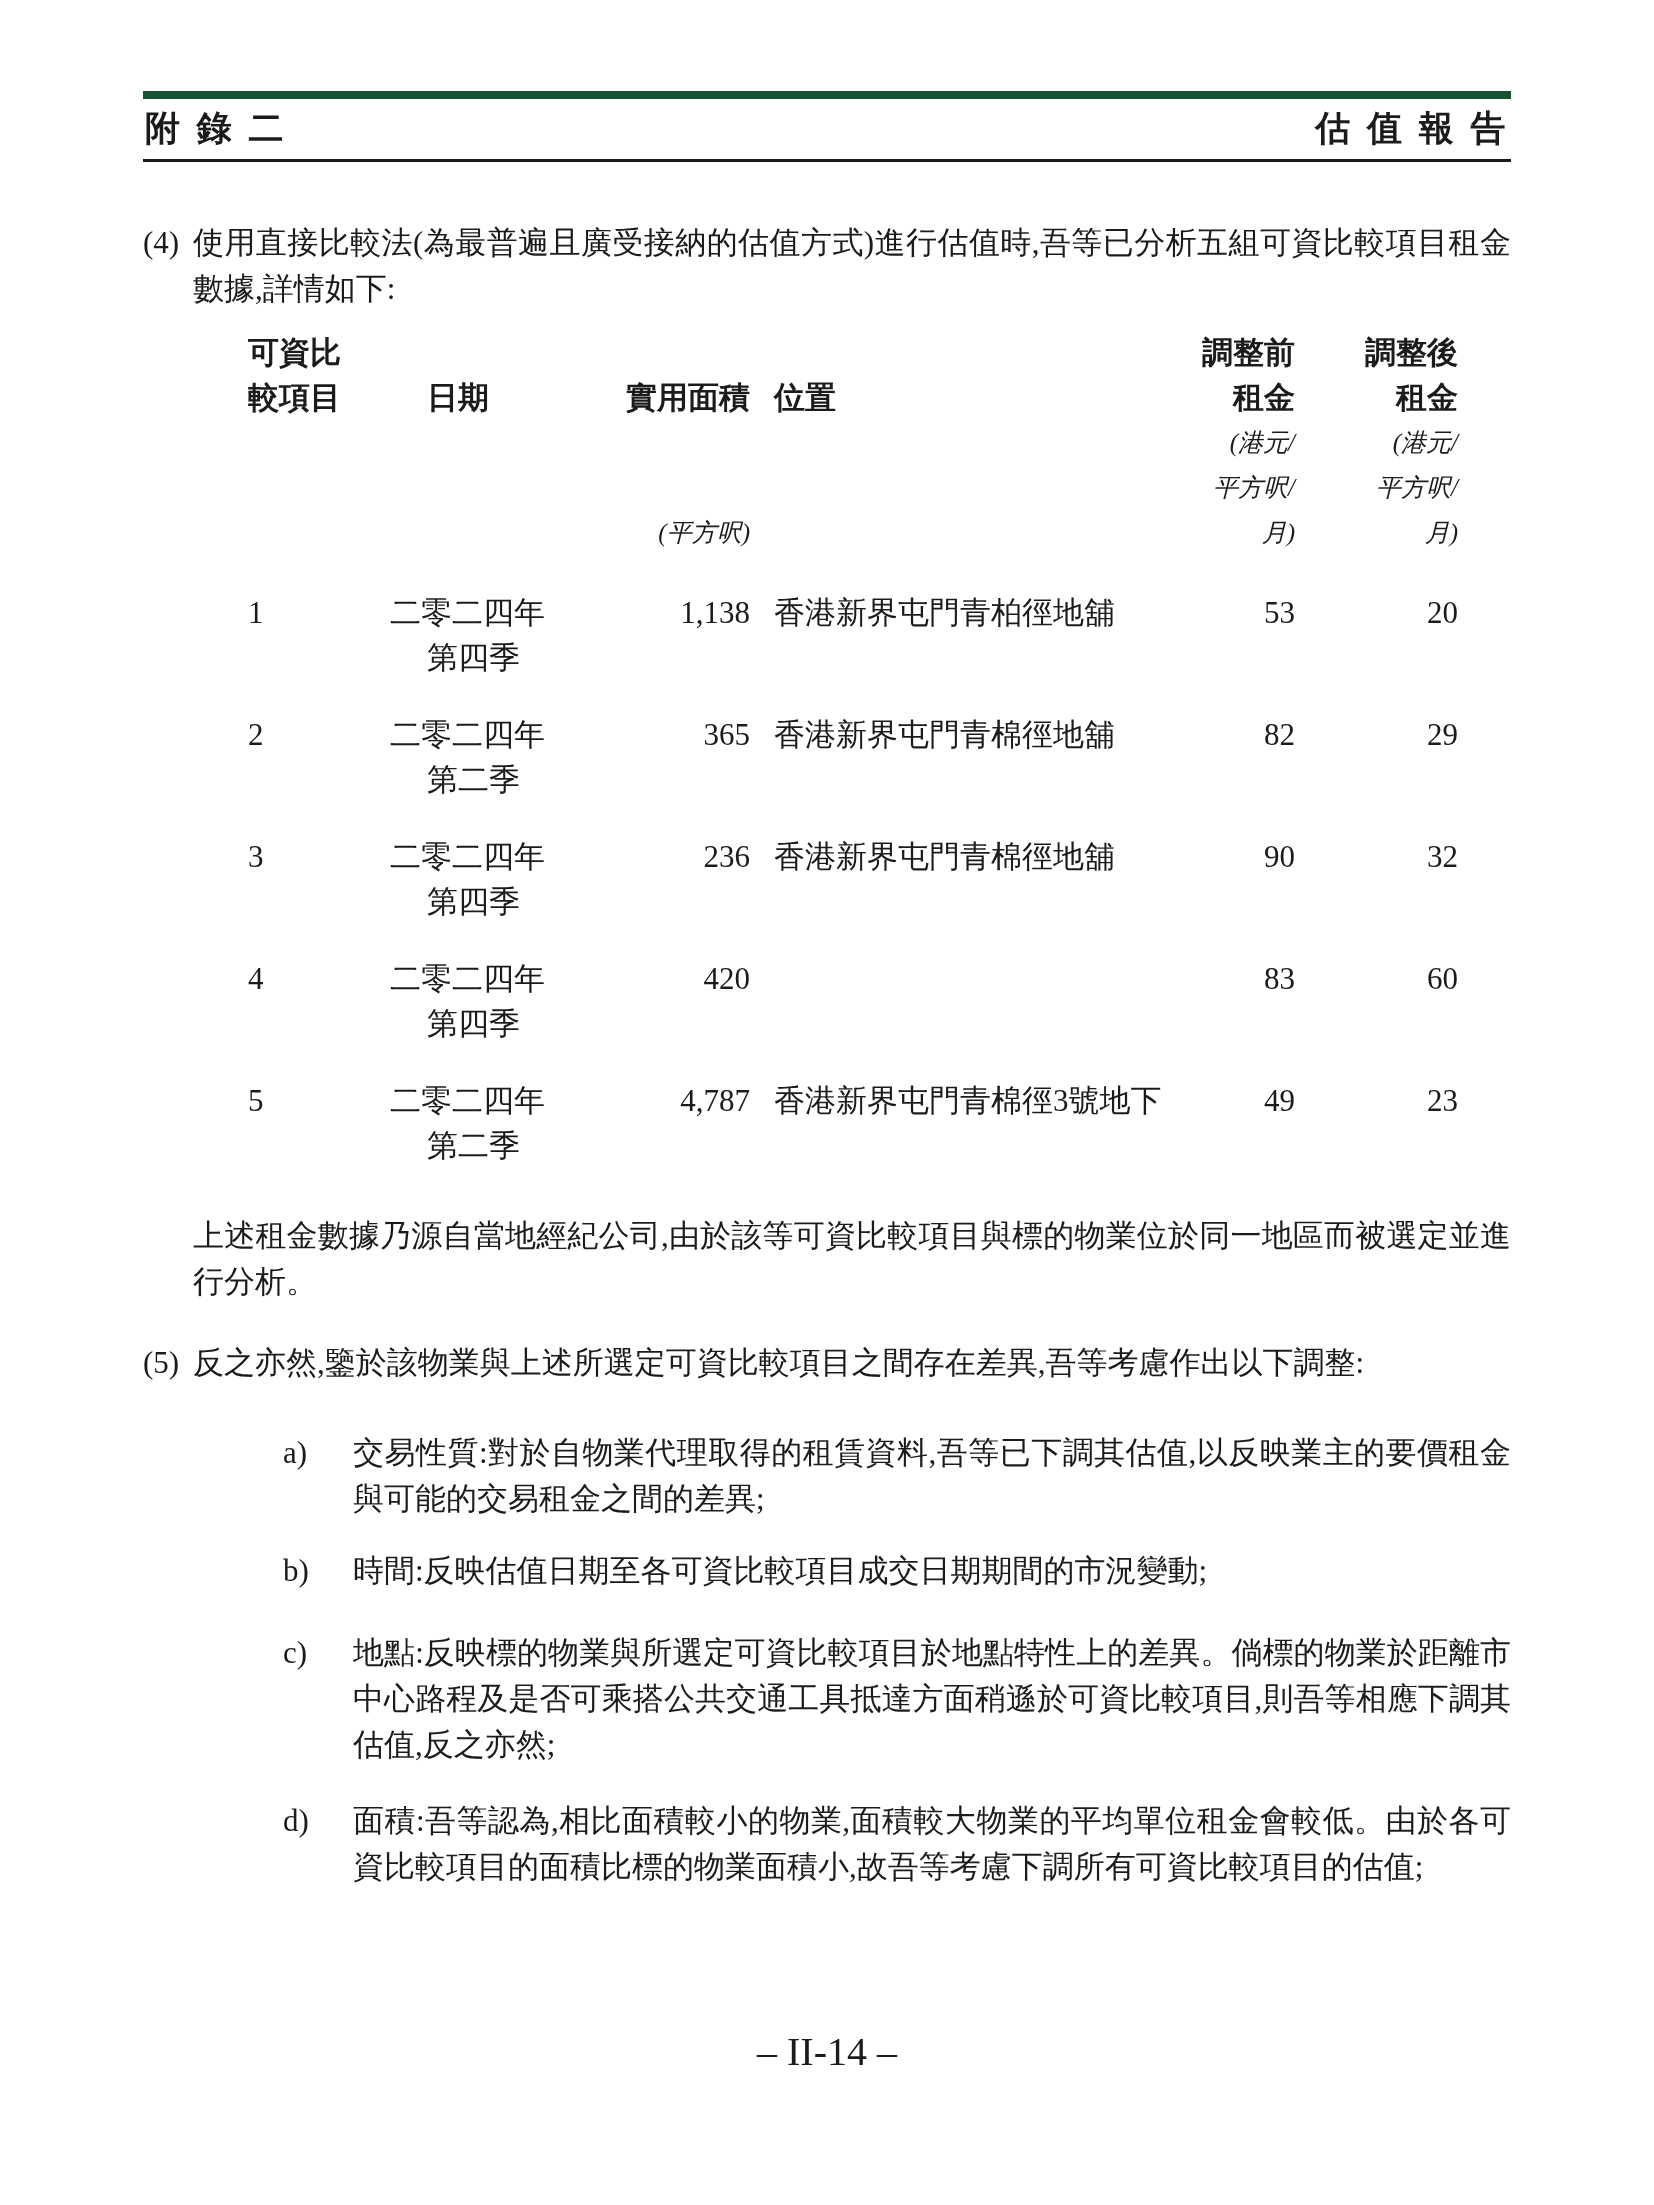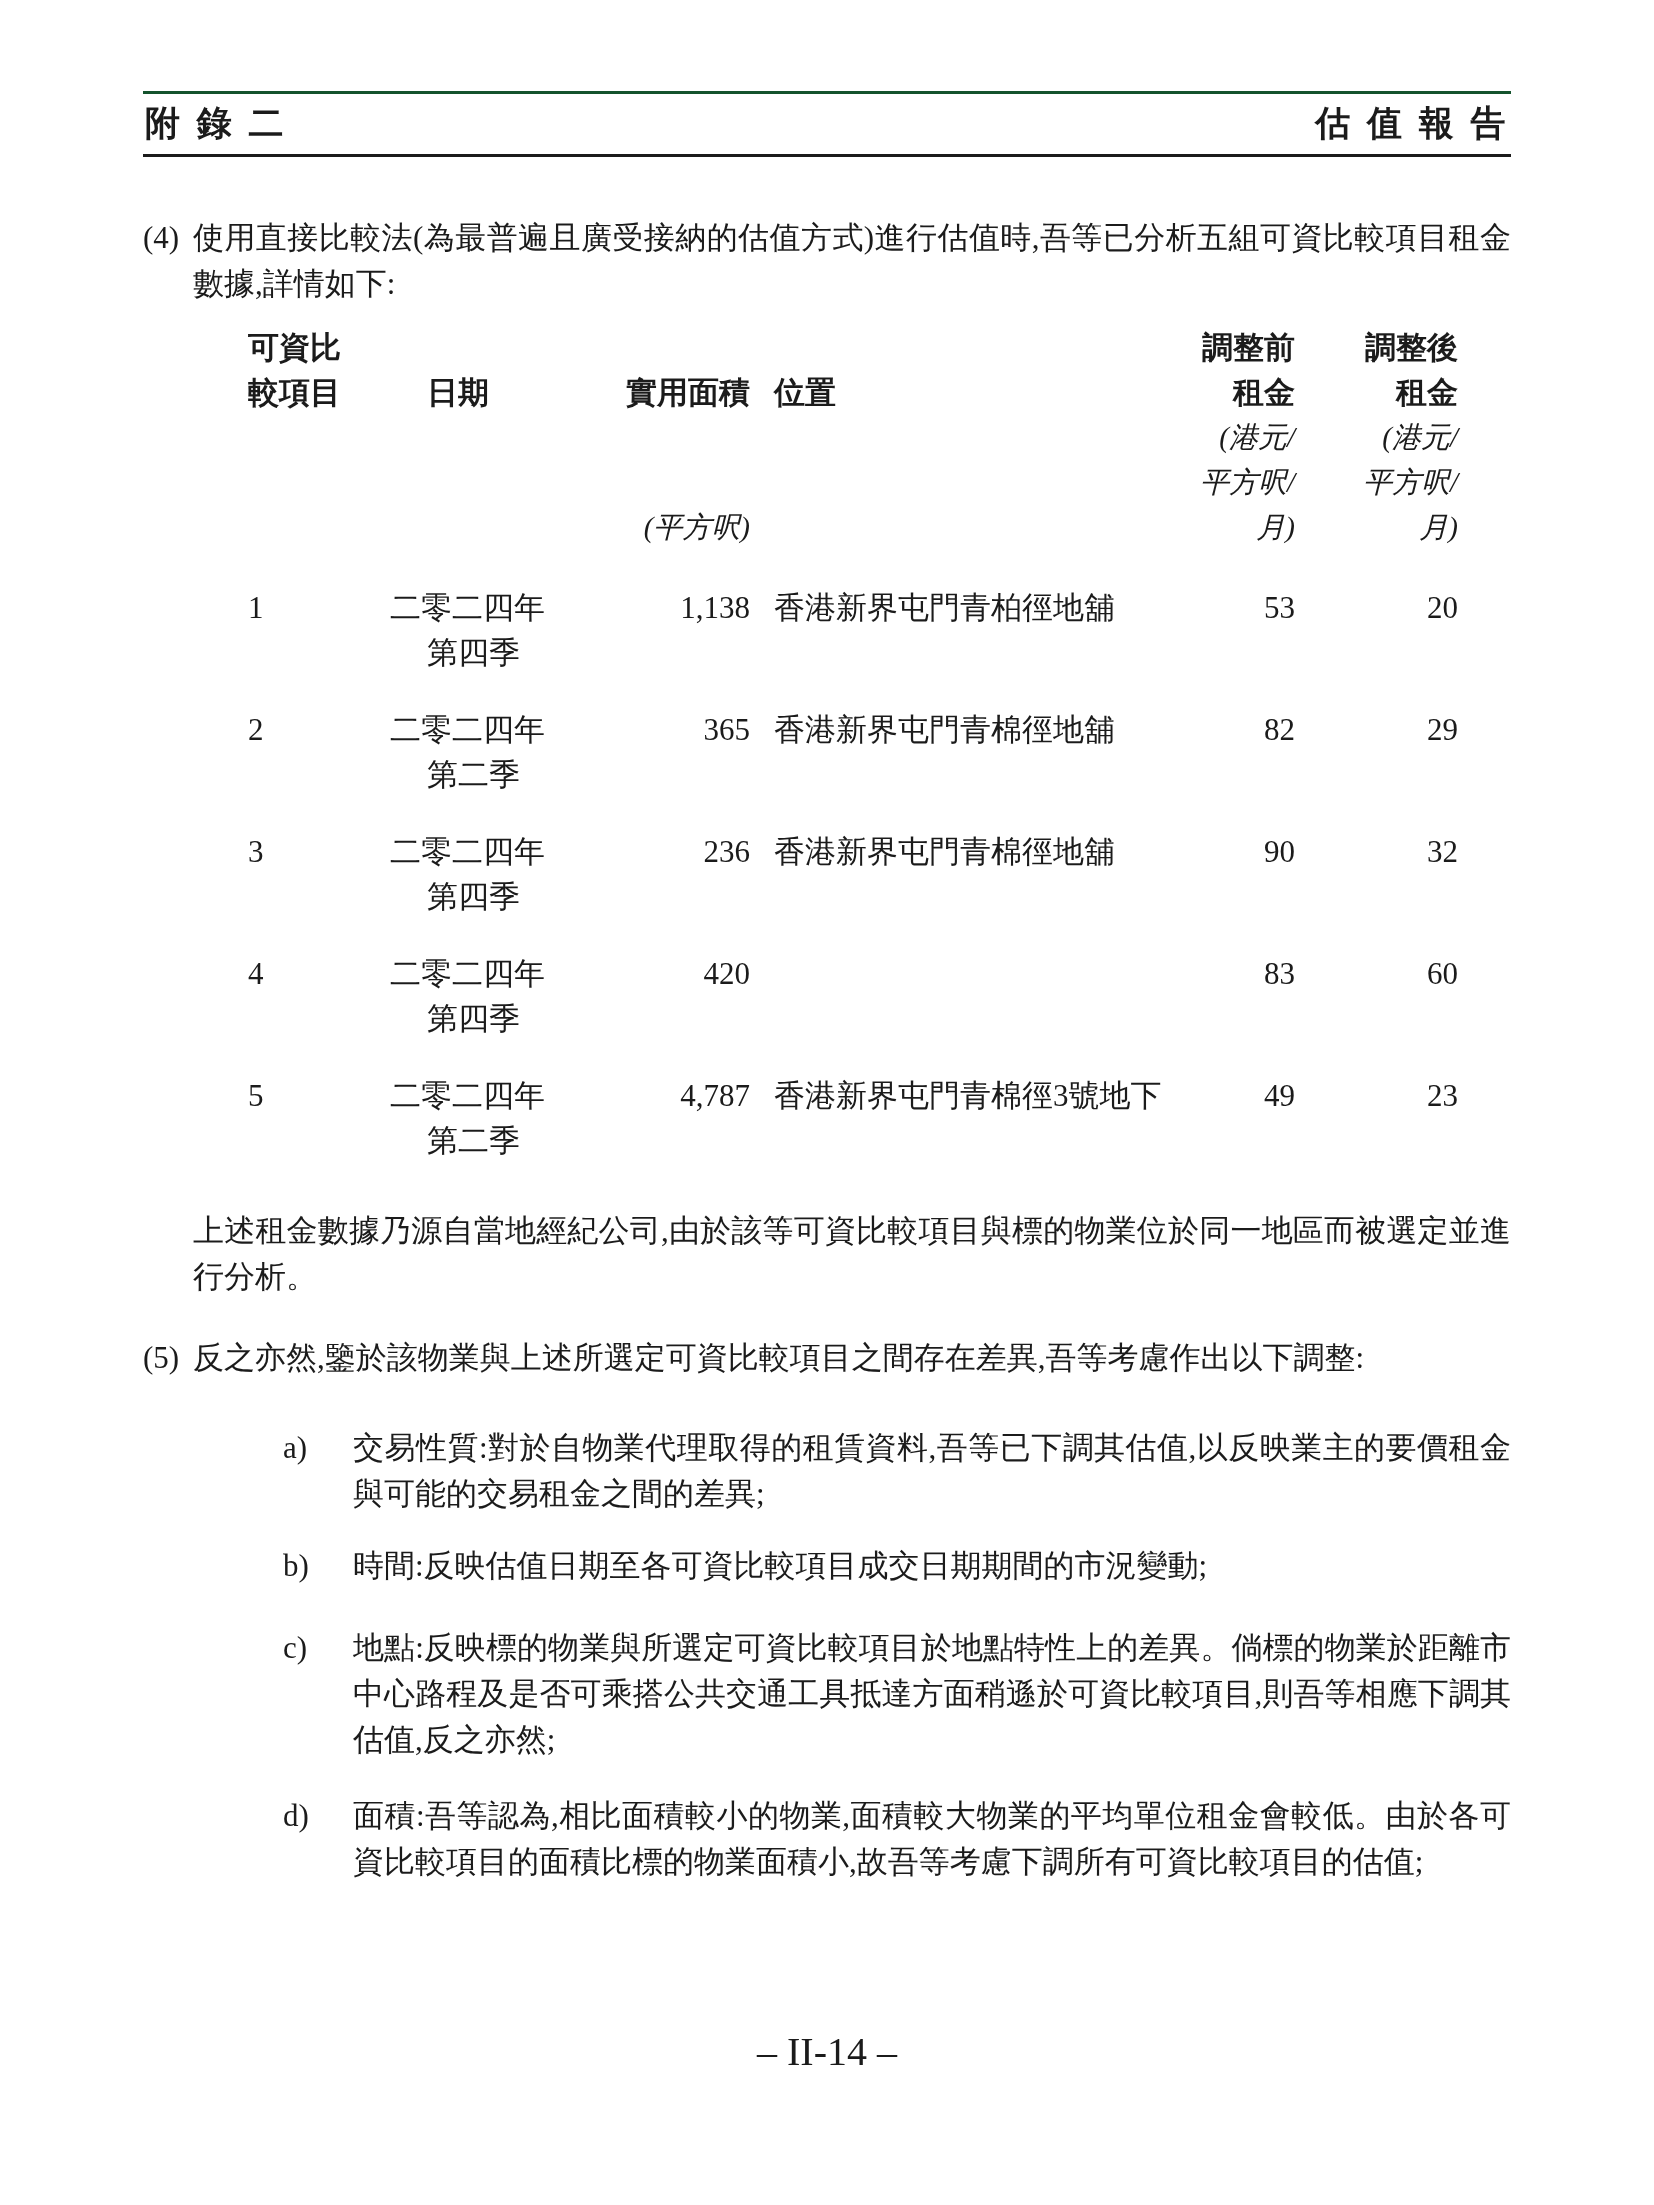--- a/index.html
+++ b/index.html
@@ -11,21 +11,21 @@
     color:#1b1b1b;
     font-family:"Liberation Serif","DejaVu Serif",serif;
     font-size:31px;
     overflow:hidden;
   }
   .content{margin:0 143px;width:1368px;}
 
   
   .doc-header{
     margin-top:91px;
-    border-top:3px solid #14532d;
+    border-top:8px solid #14532d;
     border-bottom:3px solid #1b1b1b;
     padding:9px 2px 11px 2px;
     display:flex;justify-content:space-between;align-items:center;
   }
   .doc-title{
     font-family:"Liberation Sans","DejaVu Sans",sans-serif;
     font-weight:bold;font-size:35px;line-height:40px;letter-spacing:0.10em;
     white-space:nowrap;
   }
 
@@ -42,21 +42,21 @@
     display:grid;
     grid-template-columns:142px 200px 160px 400px 145px 163px;
     align-items:start;
   }
   .t-head{grid-auto-rows:45px;margin-bottom:35px;}
   .t-head > div{line-height:45px;white-space:nowrap;}
   .th{
     font-family:"Liberation Sans","DejaVu Sans",sans-serif;
     font-weight:bold;
   }
-  .ti{font-style:italic;font-size:29px;}
+  .ti{font-style:italic;font-size:25px;}
   .hc1a{grid-row:1;grid-column:1;}
   .hc1b{grid-row:2;grid-column:1;}
   .hc2 {grid-row:2;grid-column:2;padding-left:37px;}
   .hc3 {grid-row:2;grid-column:3;text-align:right;}
   .hc3e{grid-row:5;grid-column:3;text-align:right;}
   .hc4 {grid-row:2;grid-column:4;padding-left:24px;}
   .r1c5{grid-row:1;grid-column:5;}
   .r2c5{grid-row:2;grid-column:5;}
   .r3c5{grid-row:3;grid-column:5;}
   .r4c5{grid-row:4;grid-column:5;}

